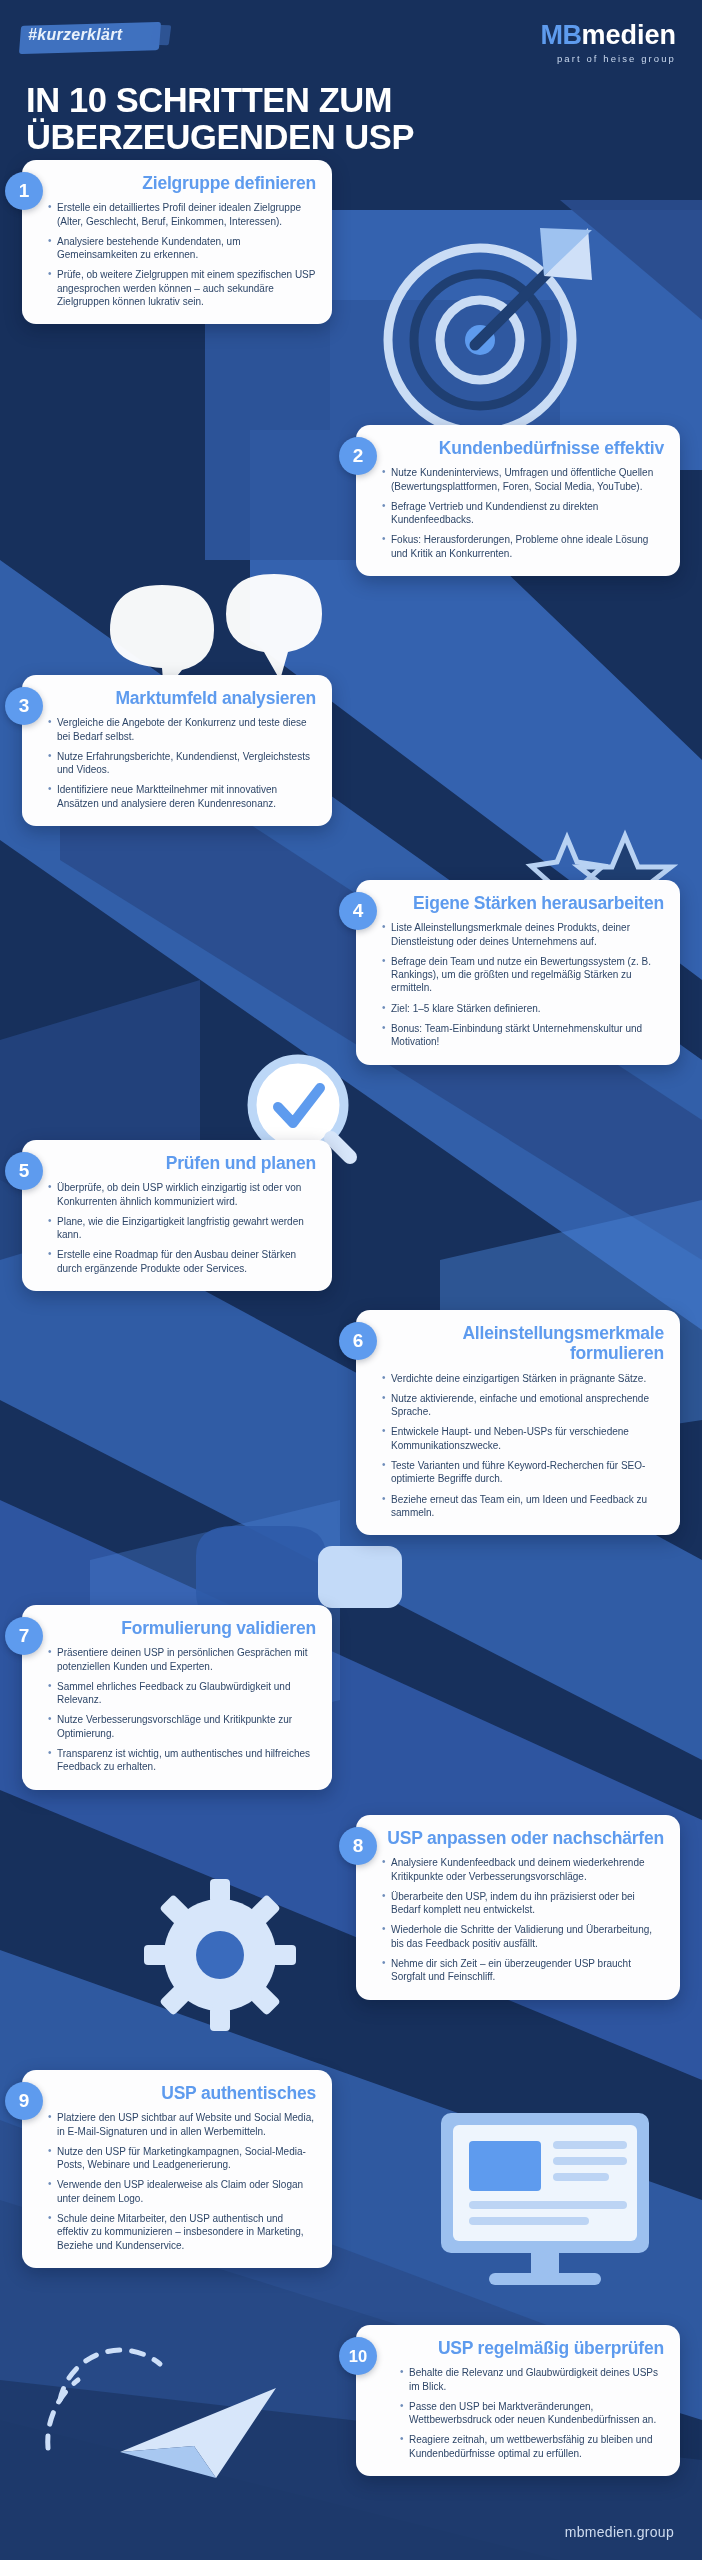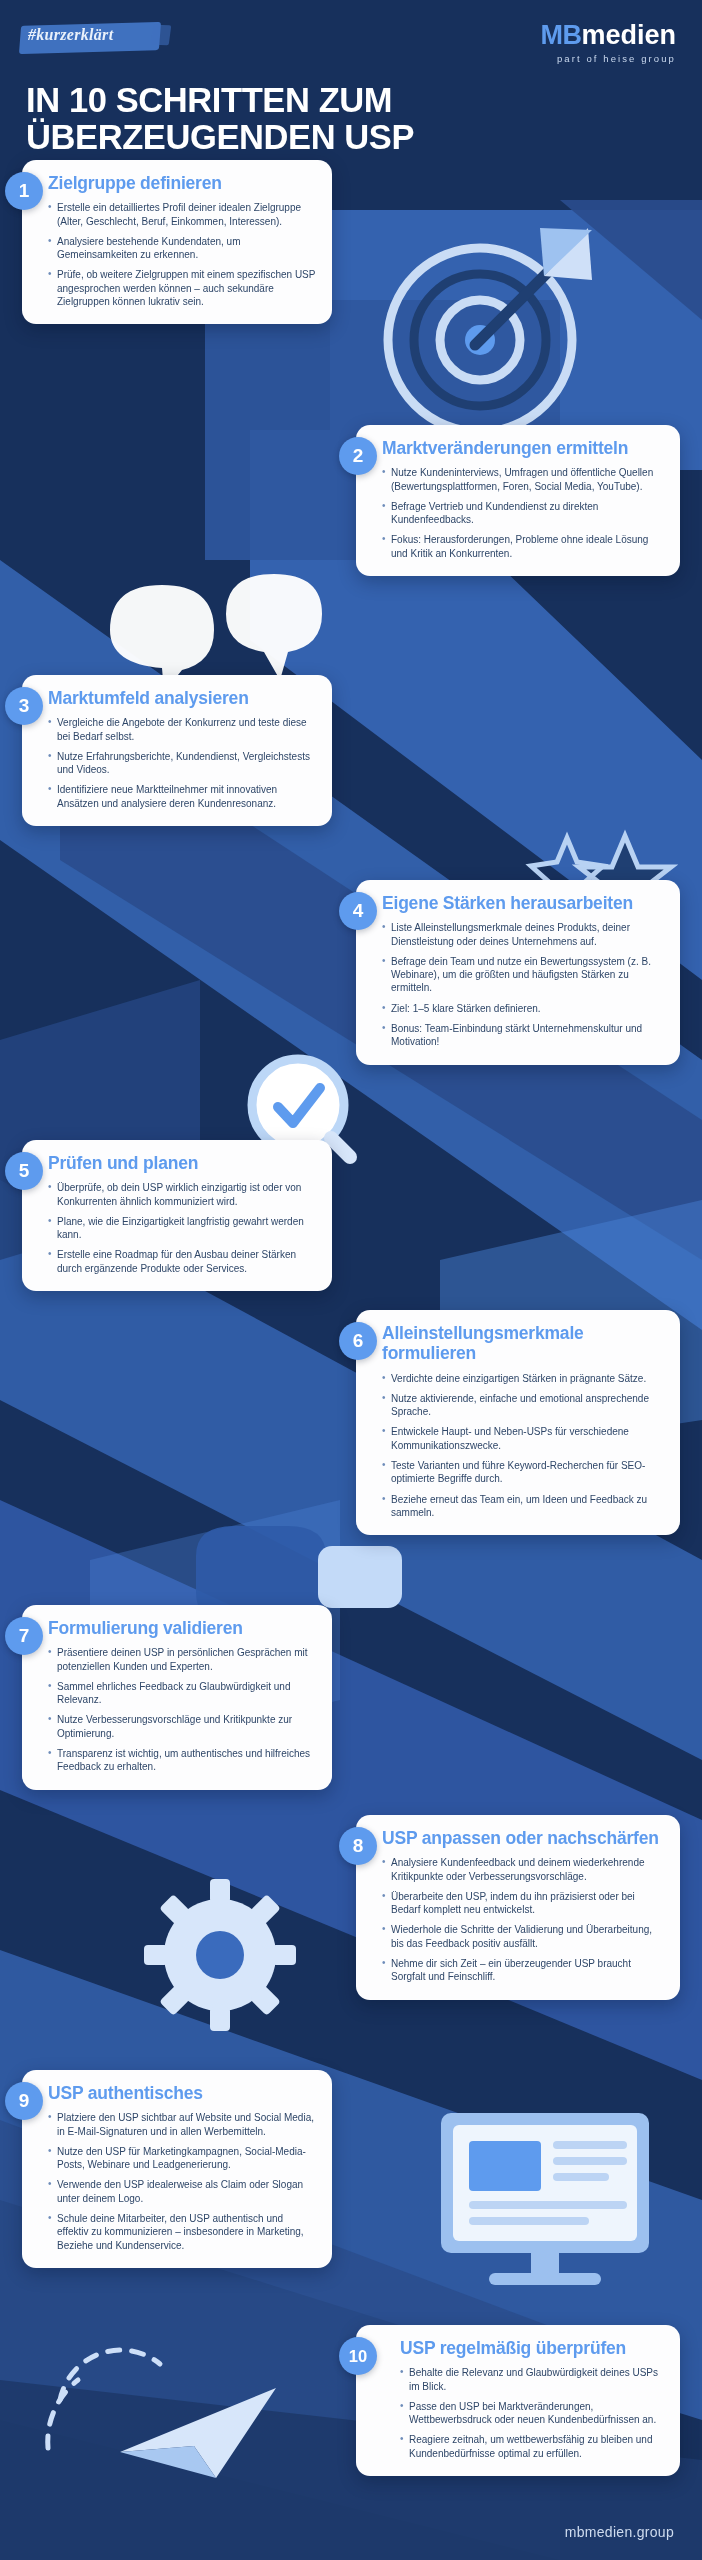--- a/index.html
+++ b/index.html
@@ -59,21 +59,21 @@
     position: absolute;
     right: -10px; top: 3px;
     width: 18px; height: 20px;
     background: #4a82d8;
     opacity: .55;
     border-radius: 2px;
     transform: rotate(3deg);
   }
   .hashtag-text {
     position: relative;
-    font-family: Liberation Serif, serif;
+    font-family: Liberation Sans, sans-serif;
     font-style: italic;
     font-weight: 700;
     font-size: 16px;
     letter-spacing: .3px;
     color: #e9f1fb;
     padding: 3px 8px 3px 2px;
     white-space: nowrap;
   }
   .logo-block { text-align: right; line-height: 1; }
   .logo-main {
@@ -132,20 +132,21 @@
   }
   .badge.wide { font-size: 16.5px; }
 
   .card-title {
     color: #5e9bee;
     font-size: 17.5px;
     font-weight: 700;
     line-height: 1.16;
     letter-spacing: -.2px;
     margin-bottom: 8px;
+    text-align: right;
   }
   .card ul { list-style: none; }
   .card li {
     position: relative;
     font-size: 10px;
     line-height: 1.33;
     color: #2e4668;
     margin-bottom: 7px;
     padding-left: 9px;
   }
@@ -289,42 +290,42 @@
       <div class="badge">1</div>
       <div class="card-title">Zielgruppe definieren</div>
       <ul>
         <li>Erstelle ein detailliertes Profil deiner idealen Zielgruppe (Alter, Geschlecht, Beruf, Einkommen, Interessen).</li>
         <li>Analysiere bestehende Kundendaten, um Gemeinsamkeiten zu erkennen.</li>
         <li>Prüfe, ob weitere Zielgruppen mit einem spezifischen USP angesprochen werden können – auch sekundäre Zielgruppen können lukrativ sein.</li>
       </ul>
     </div>
     <div class="card right" style="top: 425px;">
       <div class="badge">2</div>
-      <div class="card-title">Marktveränderungen ermitteln</div>
+      <div class="card-title">Kundenbedürfnisse effektiv</div>
       <ul>
         <li>Nutze Kundeninterviews, Umfragen und öffentliche Quellen (Bewertungsplattformen, Foren, Social Media, YouTube).</li>
         <li>Befrage Vertrieb und Kundendienst zu direkten Kundenfeedbacks.</li>
         <li>Fokus: Herausforderungen, Probleme ohne ideale Lösung und Kritik an Konkurrenten.</li>
       </ul>
     </div>
     <div class="card left" style="top: 675px;">
       <div class="badge">3</div>
       <div class="card-title">Marktumfeld analysieren</div>
       <ul>
         <li>Vergleiche die Angebote der Konkurrenz und teste diese bei Bedarf selbst.</li>
         <li>Nutze Erfahrungsberichte, Kundendienst, Vergleichstests und Videos.</li>
         <li>Identifiziere neue Marktteilnehmer mit innovativen Ansätzen und analysiere deren Kundenresonanz.</li>
       </ul>
     </div>
     <div class="card right" style="top: 880px;">
       <div class="badge">4</div>
       <div class="card-title">Eigene Stärken herausarbeiten</div>
       <ul>
         <li>Liste Alleinstellungsmerkmale deines Produkts, deiner Dienstleistung oder deines Unternehmens auf.</li>
-        <li>Befrage dein Team und nutze ein Bewertungssystem (z. B. Webinare), um die größten und häufigsten Stärken zu ermitteln.</li>
+        <li>Befrage dein Team und nutze ein Bewertungssystem (z. B. Rankings), um die größten und regelmäßig Stärken zu ermitteln.</li>
         <li>Ziel: 1–5 klare Stärken definieren.</li>
         <li>Bonus: Team-Einbindung stärkt Unternehmenskultur und Motivation!</li>
       </ul>
     </div>
     <div class="card left" style="top: 1140px;">
       <div class="badge">5</div>
       <div class="card-title">Prüfen und planen</div>
       <ul>
         <li>Überprüfe, ob dein USP wirklich einzigartig ist oder von Konkurrenten ähnlich kommuniziert wird.</li>
         <li>Plane, wie die Einzigartigkeit langfristig gewahrt werden kann.</li>

